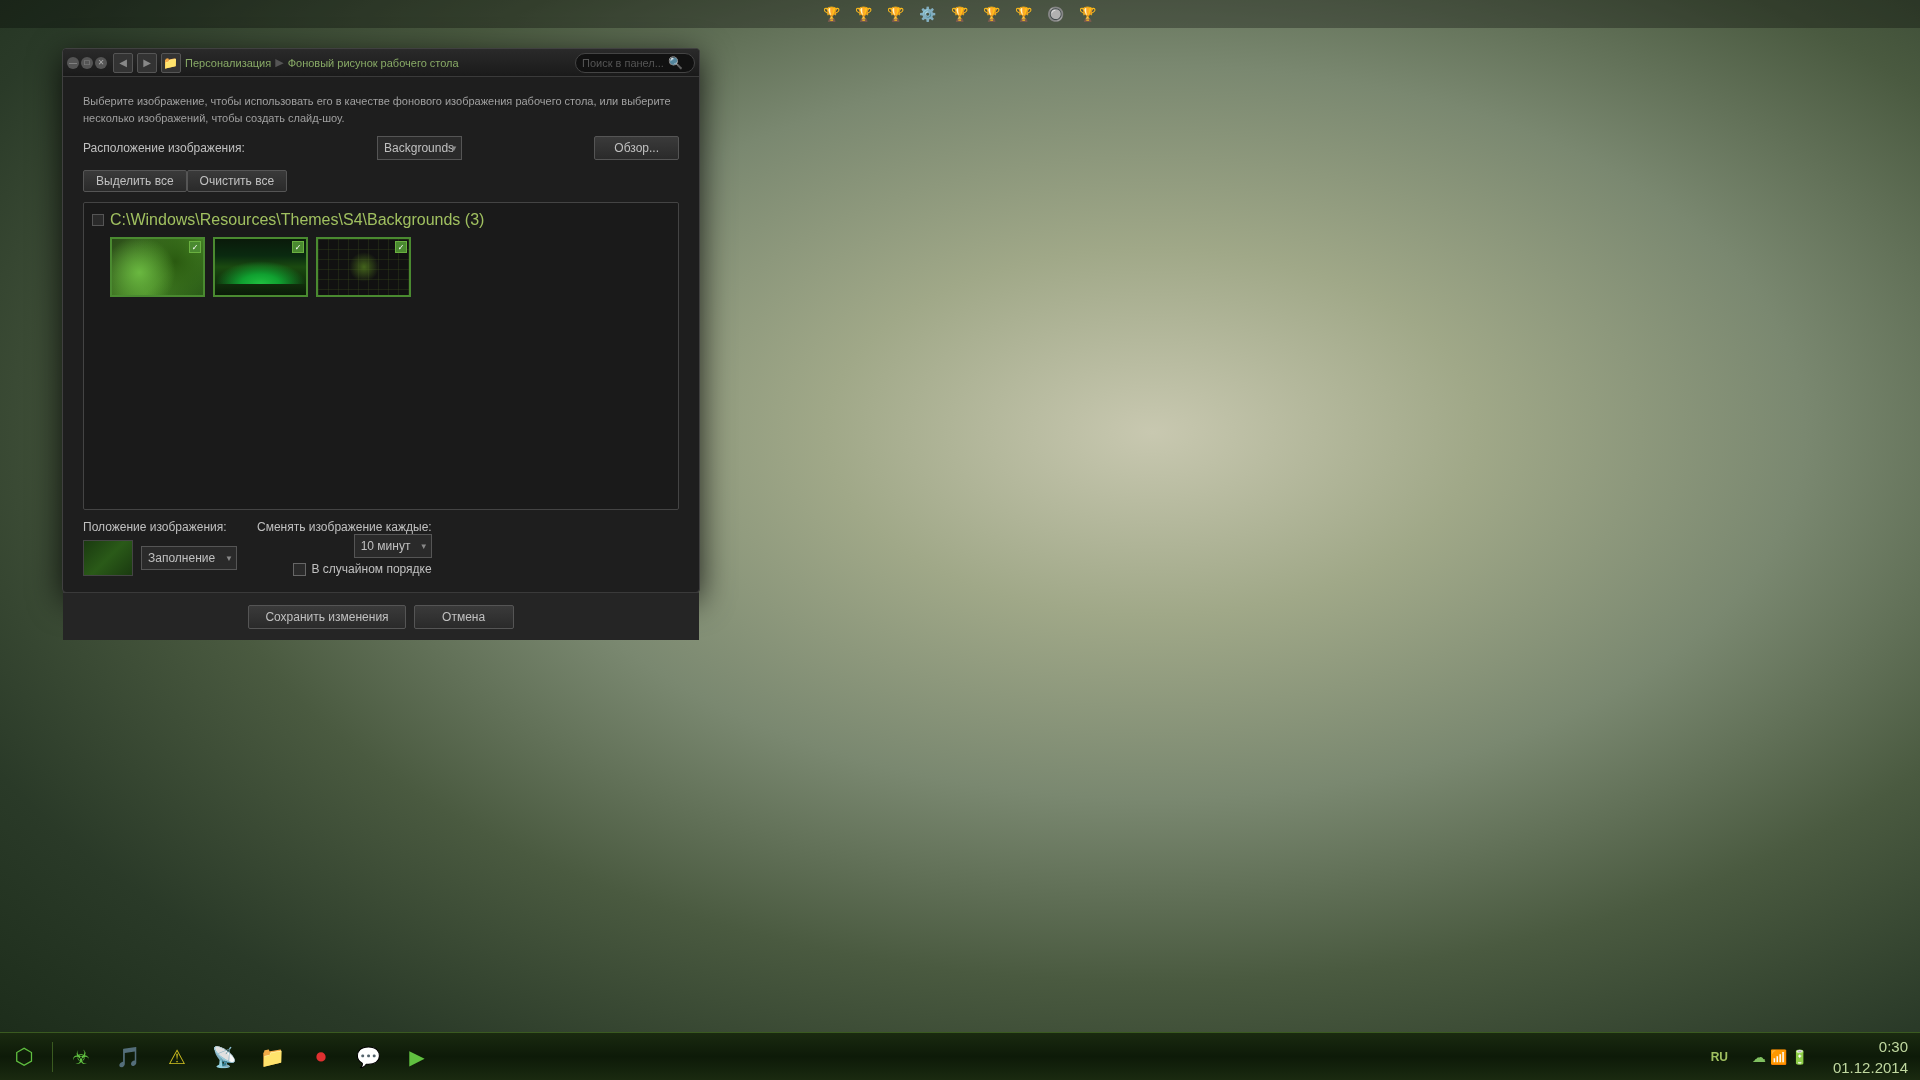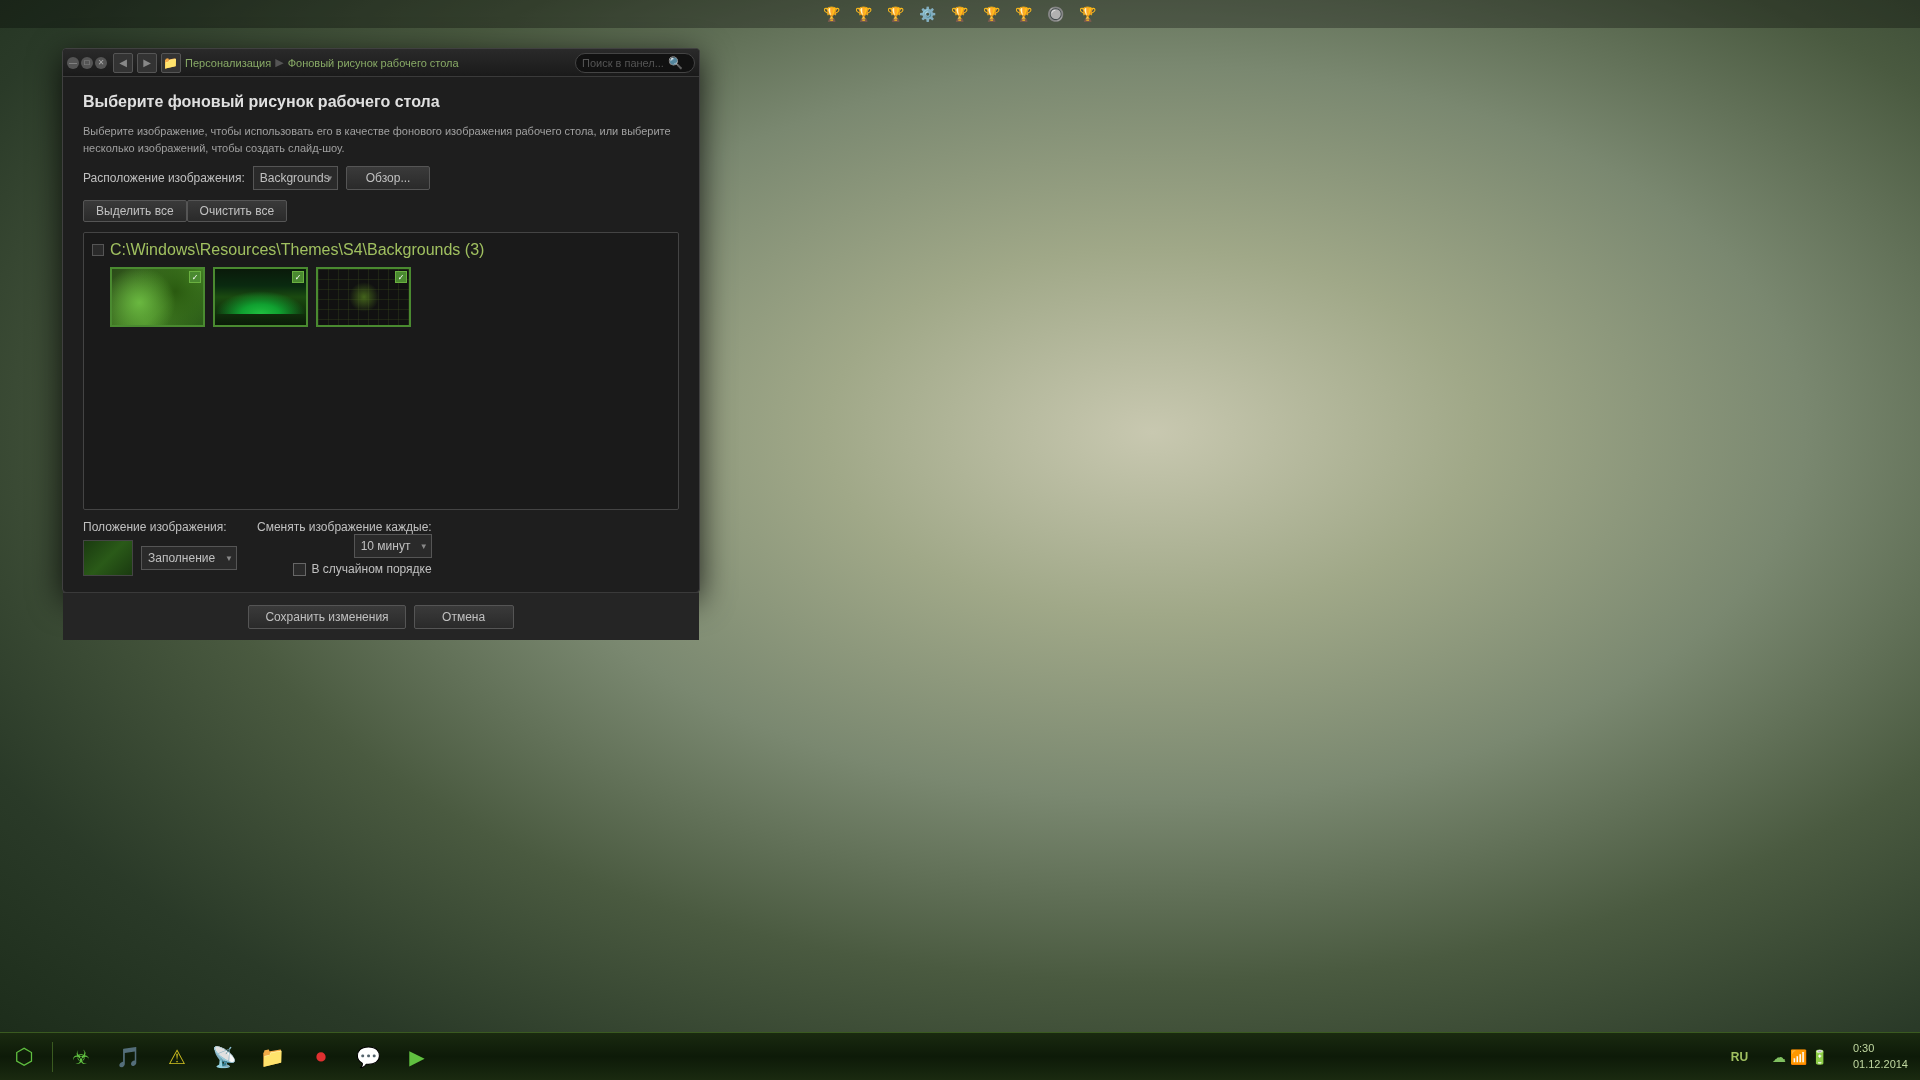--- a/index.html
+++ b/index.html
@@ -65,23 +65,23 @@
     .taskbar-right {
       display: flex;
       align-items: center;
       gap: 24px;
       padding-right: 12px;
       color: #a0c060;
       font-size: 11px;
     }
 
     .taskbar-clock {
-      text-align: left;
+      text-align: right;
       color: #c0d8a0;
-      font-size: 11px;
+      font-size: 15px;
       line-height: 1.4;
     }
 
     .taskbar-lang {
       color: #a0c060;
       font-size: 12px;
       font-weight: bold;
     }
 
     
@@ -234,21 +234,21 @@
 
     .dialog-desc {
       color: #a0a0a0;
       font-size: 11px;
       line-height: 1.5;
     }
 
     .image-location-row {
       display: flex;
       align-items: center;
-      gap: 8px;
+      justify-content: space-between;
     }
 
     .image-location-label {
       color: #c0c0c0;
       font-size: 12px;
       white-space: nowrap;
     }
 
     .location-select {
       flex: 1;
@@ -592,21 +592,20 @@
         <span>Фоновый рисунок рабочего стола</span>
       </div>
       <div class="search-box">
         <span style="color:#555; font-size:11px;">Поиск в панел...</span>
         <span style="color:#666; font-size:12px;">🔍</span>
       </div>
     </div>
   </div>
 
   <div class="dialog-content">
-    <div class="dialog-title">Выберите фоновый рисунок рабочего стола</div>
     <div class="dialog-desc">Выберите изображение, чтобы использовать его в качестве фонового изображения рабочего стола, или выберите несколько изображений, чтобы создать слайд-шоу.</div>
 
     <div class="image-location-row">
       <span class="image-location-label">Расположение изображения:</span>
       <div class="select-wrapper">
         <select class="location-select">
           <option>Backgrounds</option>
         </select>
       </div>
       <button class="browse-btn">Обзор...</button>

